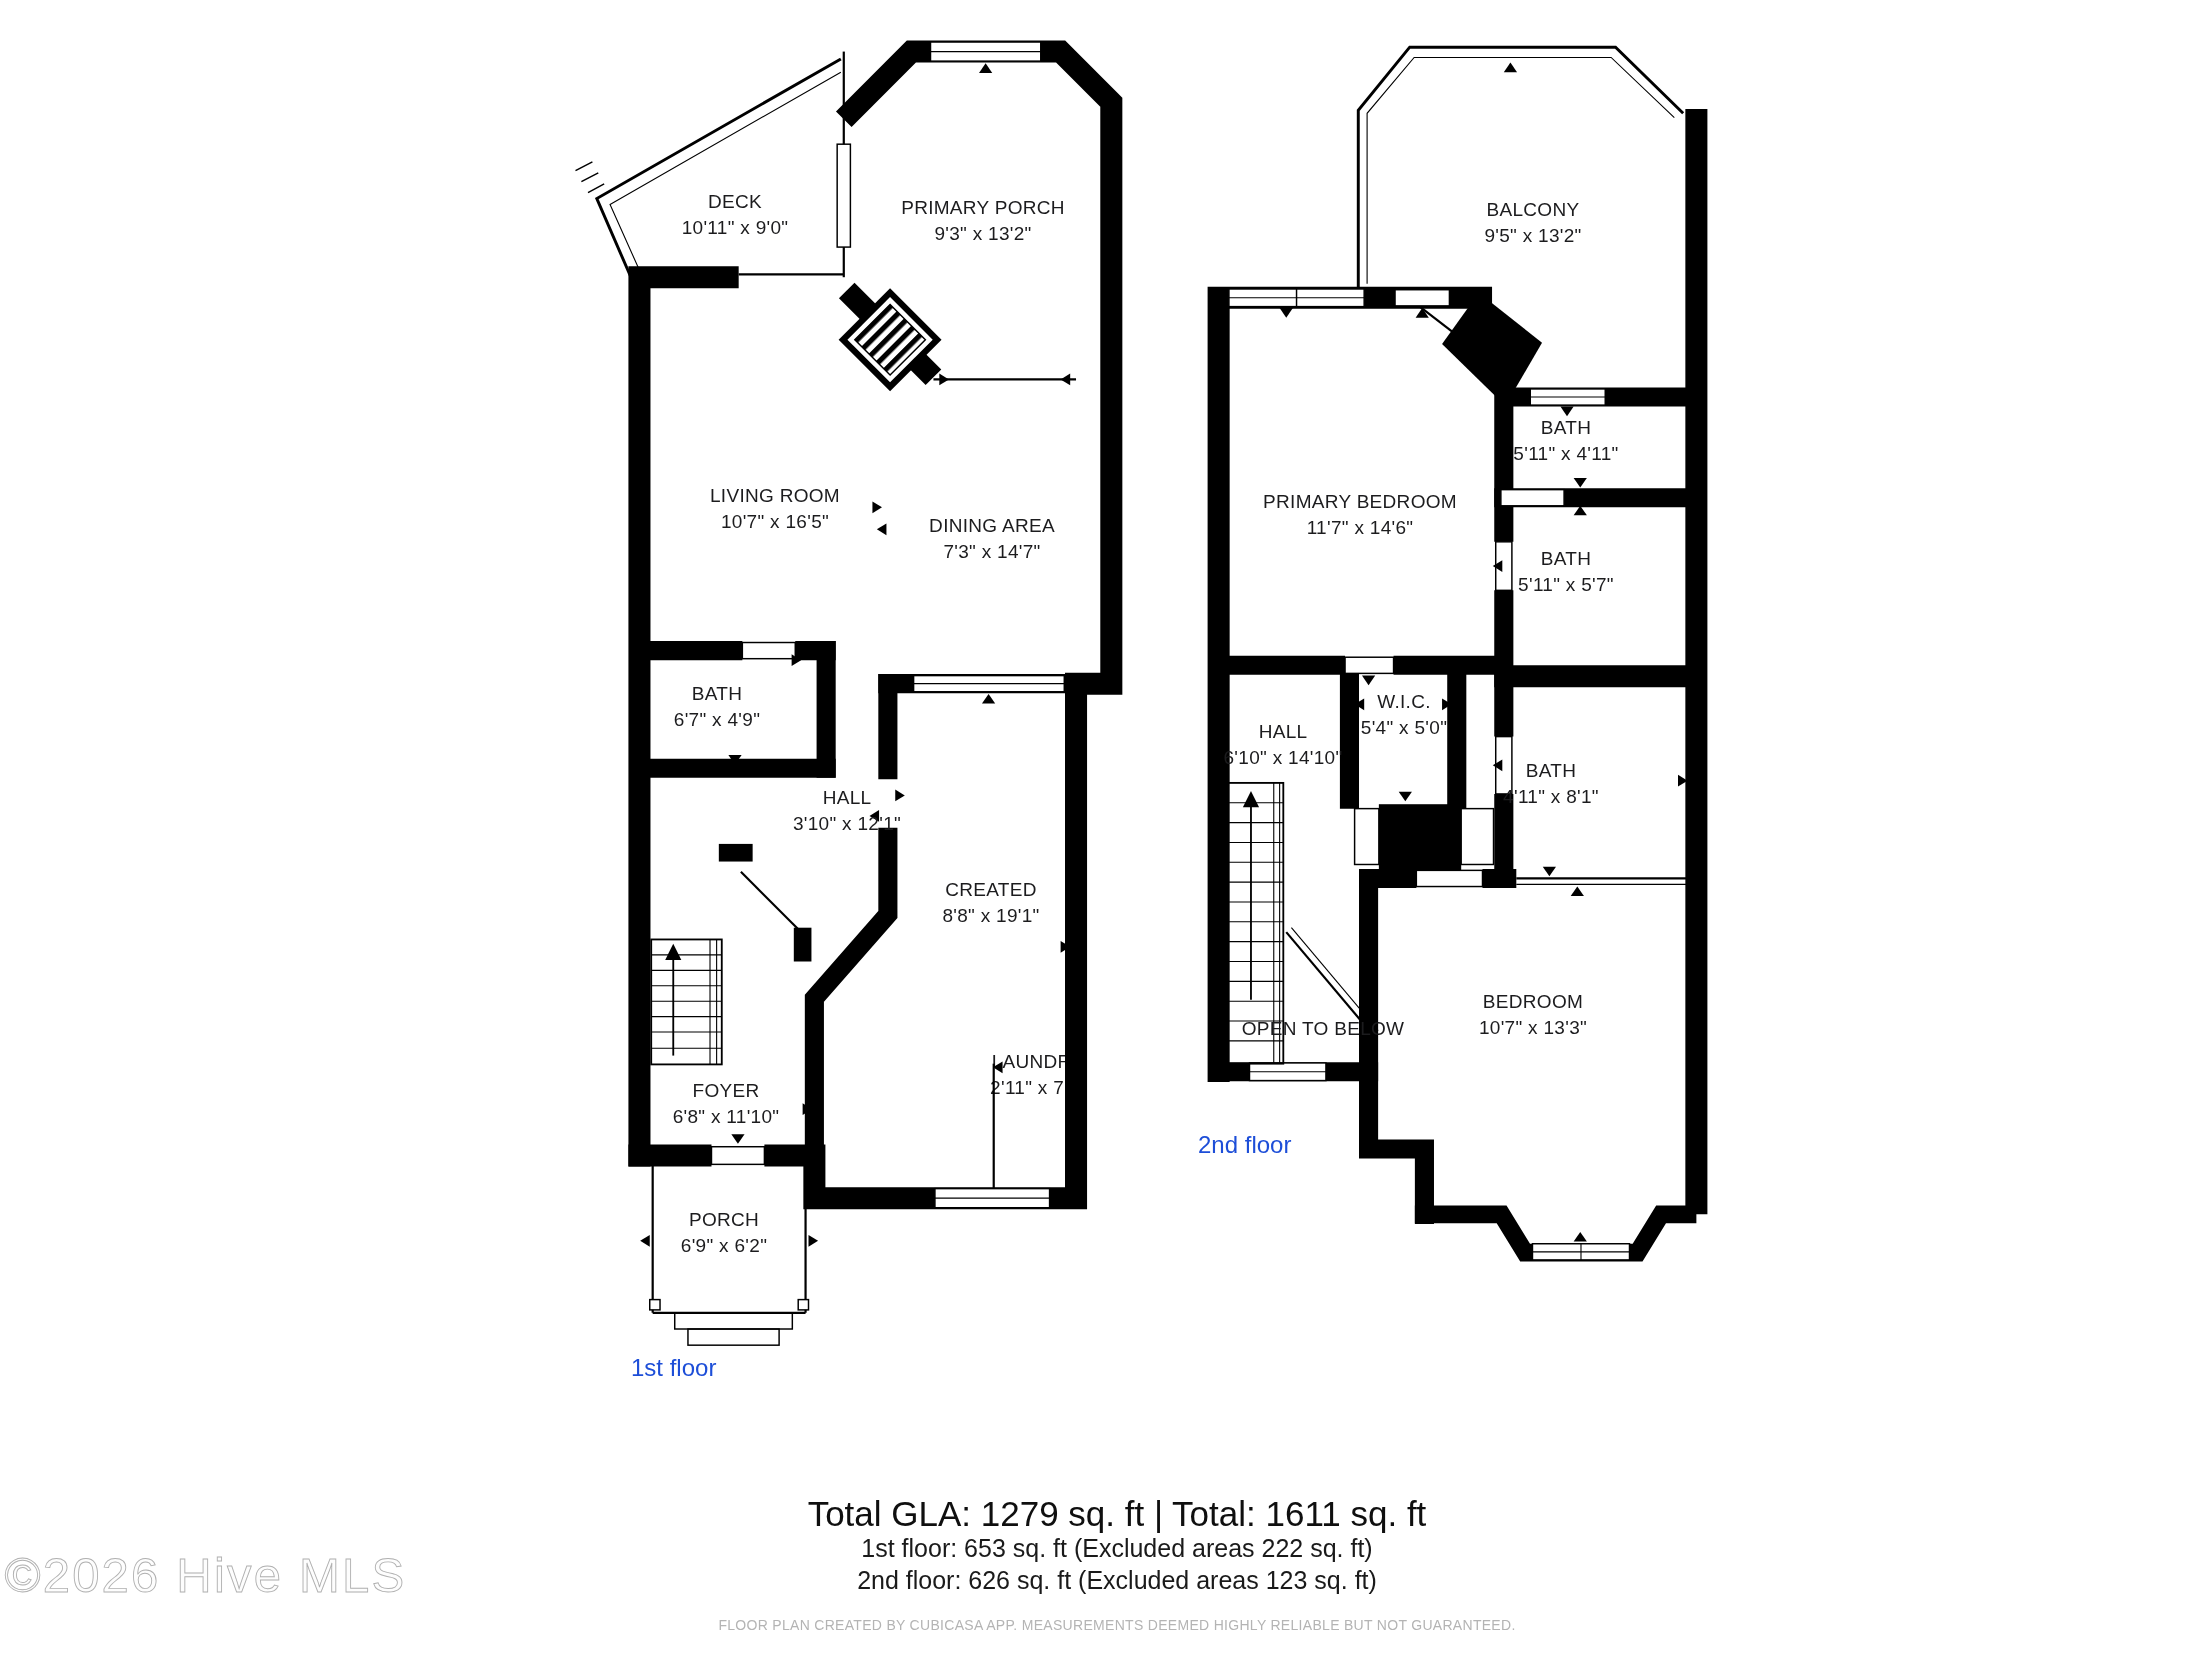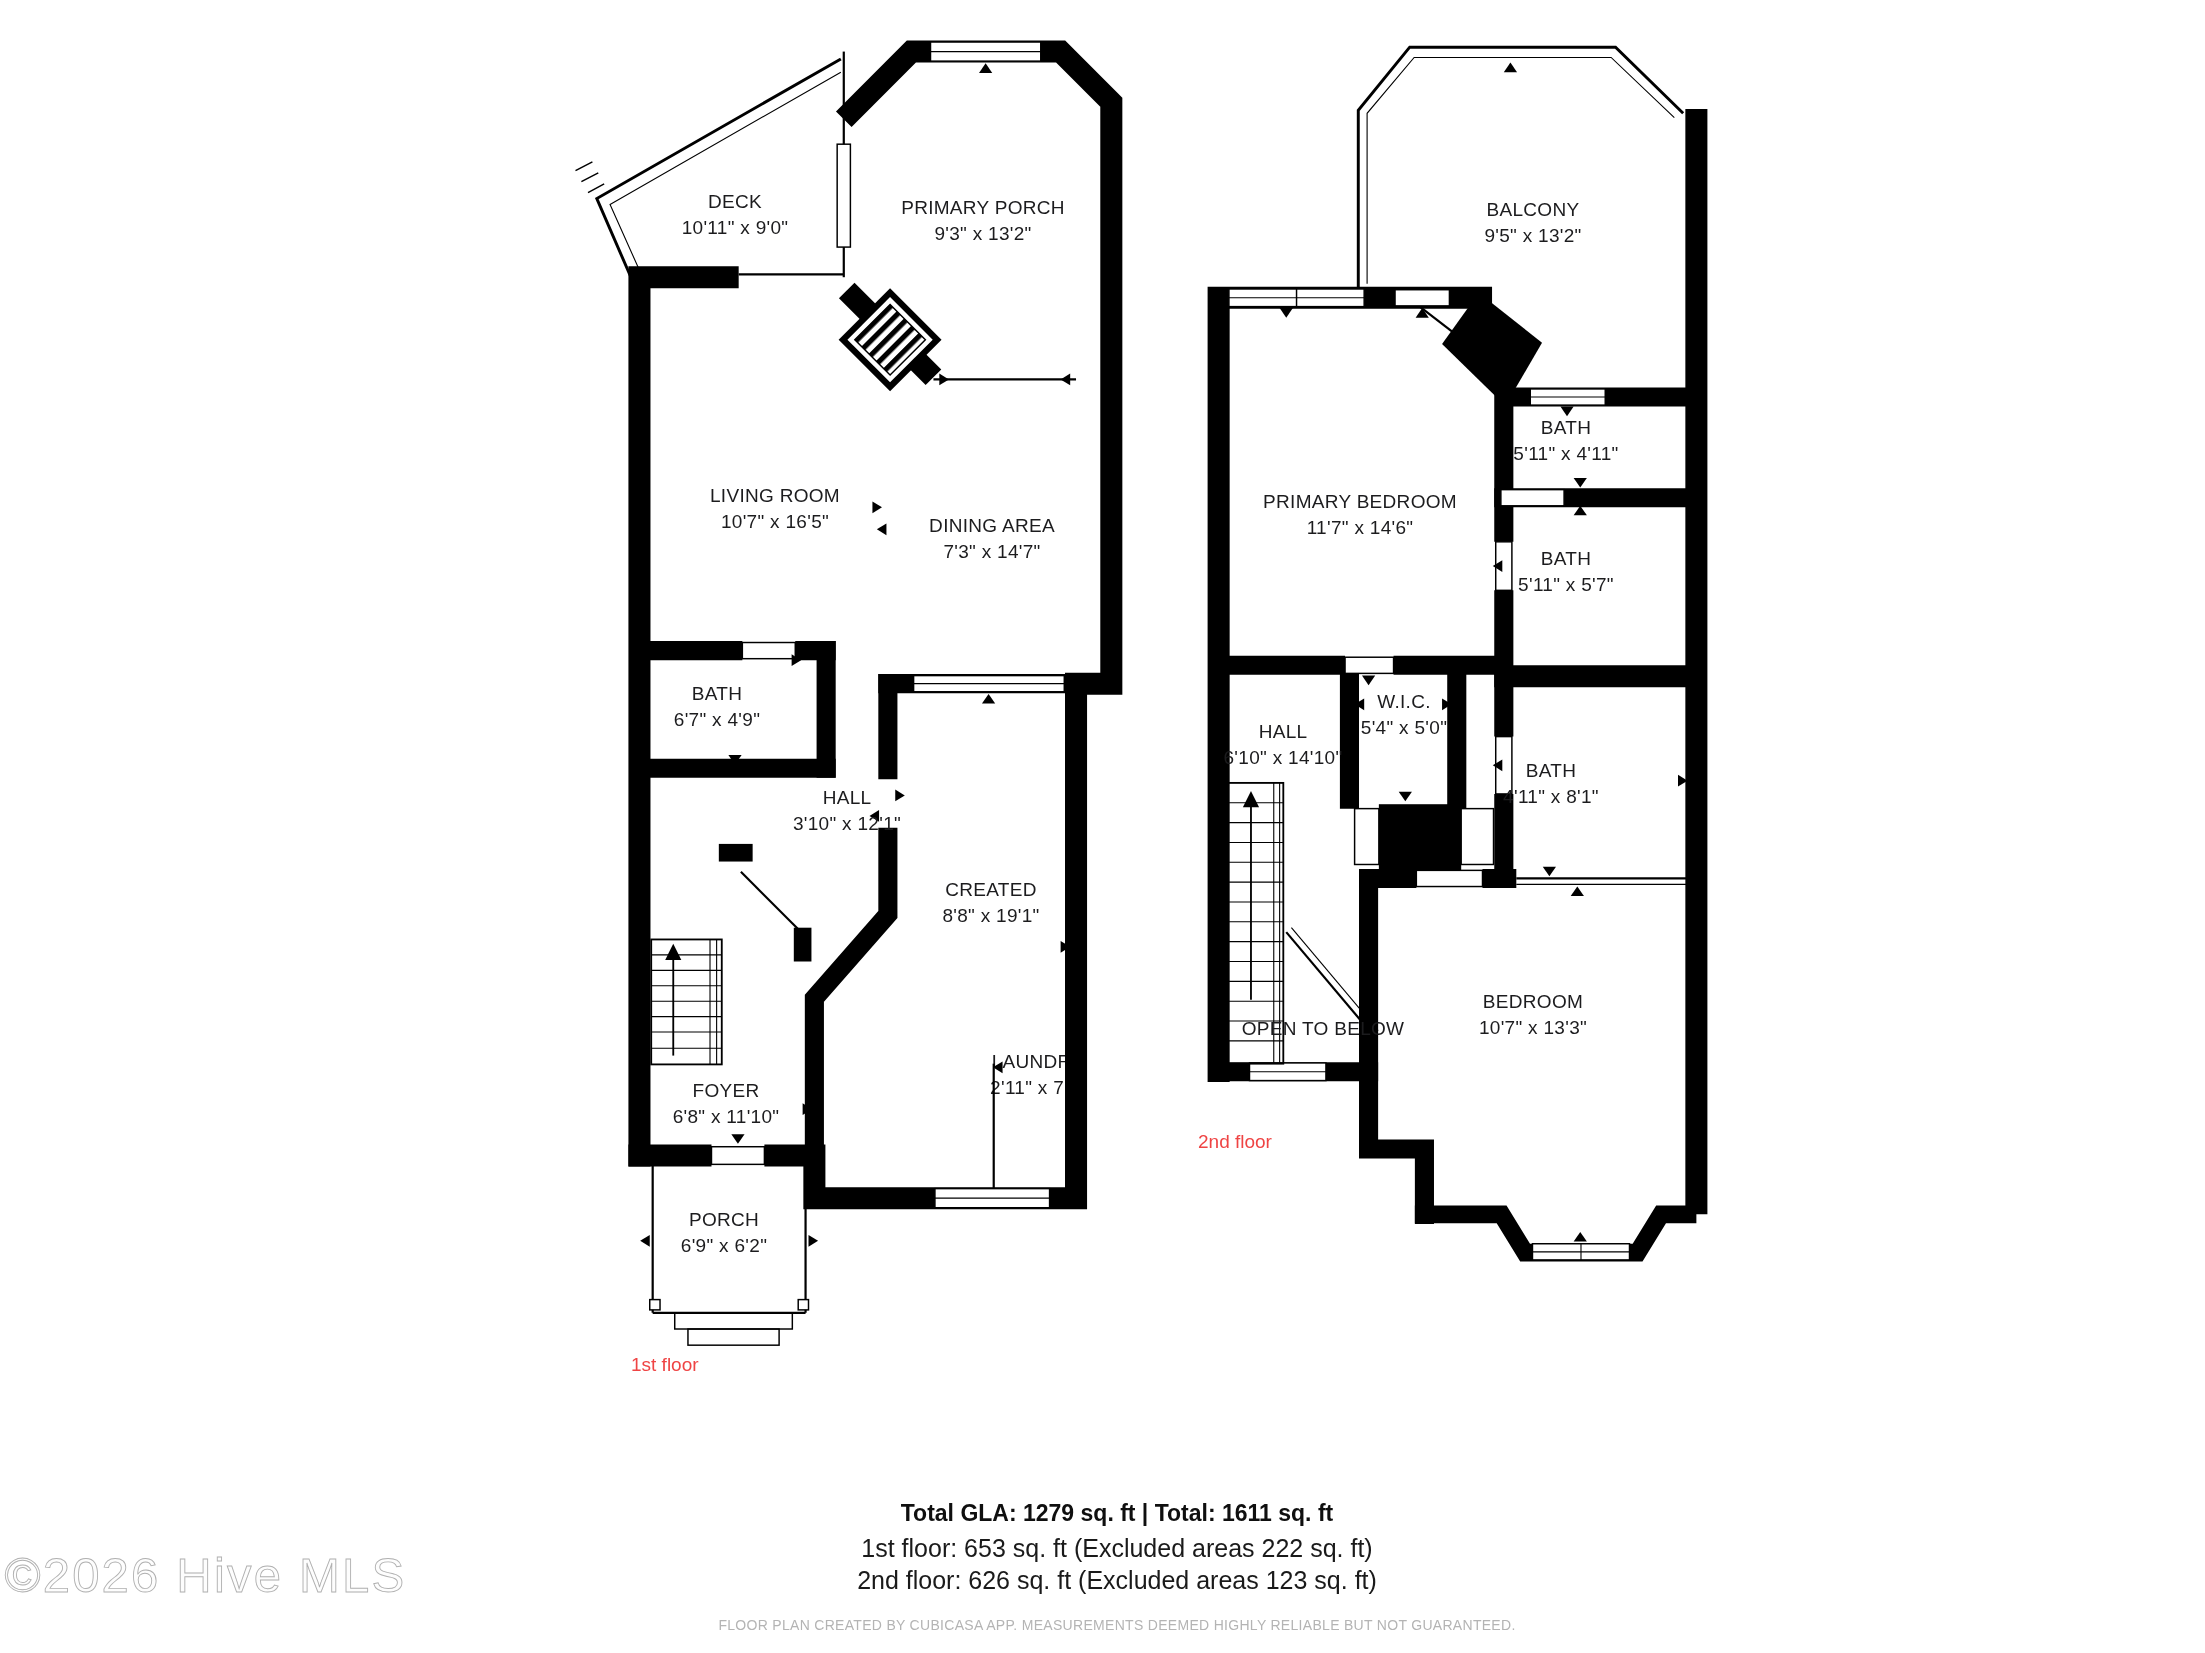--- a/index.html
+++ b/index.html
@@ -6,23 +6,23 @@
   body{width:2205px;height:1654px;position:relative;overflow:hidden;
        font-family:"Liberation Sans", sans-serif;color:#1c1c1e;}
   #canvas{position:absolute;inset:0;width:2205px;height:1654px;}
   .layer{position:absolute;inset:0;width:2205px;height:1654px;}
   #labels-under{z-index:1}
   #plan-svg{z-index:2}
   #labels-over{z-index:3}
   #footer-layer{z-index:4}
   .rlabel{position:absolute;transform:translate(-50%,-50%);text-align:center;
           white-space:nowrap;font-size:19px;line-height:26px;letter-spacing:0.3px;color:#1c1c1e;}
-  .floor-tag{position:absolute;font-size:19px;color:#ef4444;}
+  .floor-tag{position:absolute;font-size:24px;color:#1d4ed8;}
   .summary{position:absolute;top:1495px;left:29px;width:2176px;text-align:center;}
-  .s1{font-weight:bold;font-size:23px;line-height:37px;color:#0f0f0f;}
+  .s1{font-weight:normal;font-size:35px;line-height:37px;color:#0f0f0f;}
   .s2{font-size:25px;line-height:32px;color:#1a1a1a;}
   .disclaimer{position:absolute;top:1617px;left:29px;width:2176px;text-align:center;
               font-size:14px;letter-spacing:0.3px;color:#b4b4b4;}
   .watermark{position:absolute;left:4.4px;top:1547px;font-size:49px;letter-spacing:2.2px;
              color:#fdfdfd;-webkit-text-stroke:0.9px #b0b0b0;}
   svg{display:block}
 </style>
 </head>
 <body>
 

